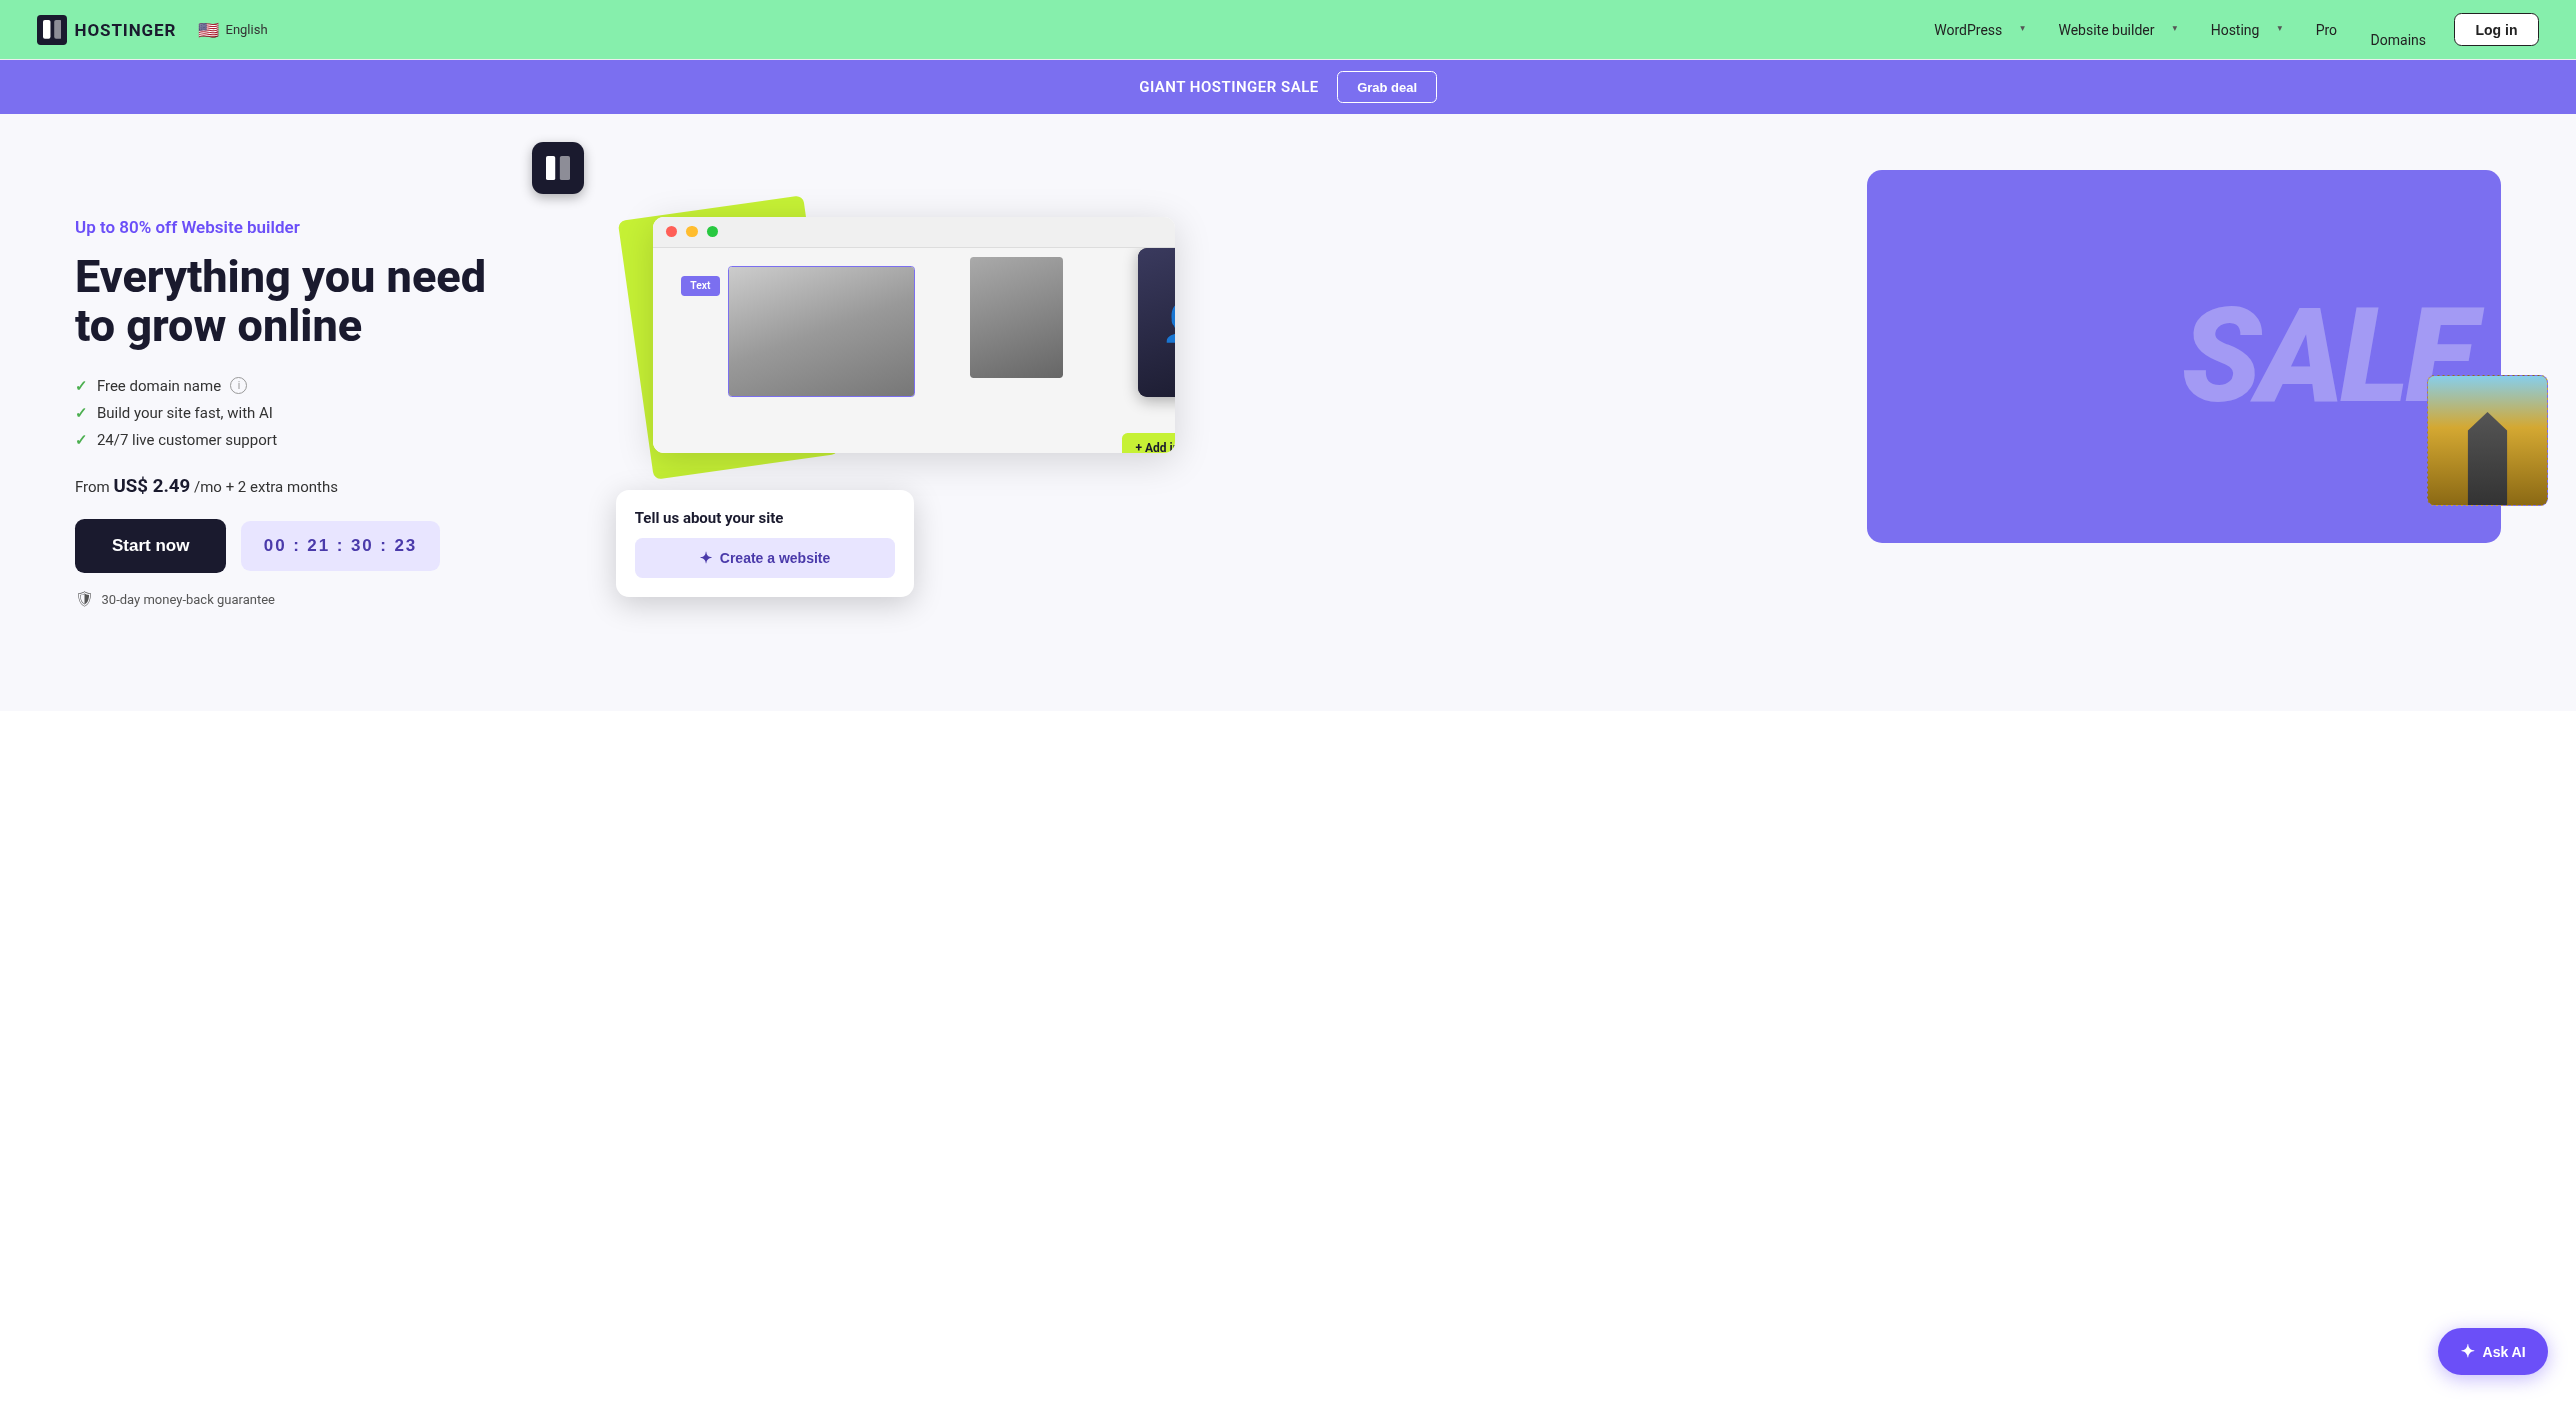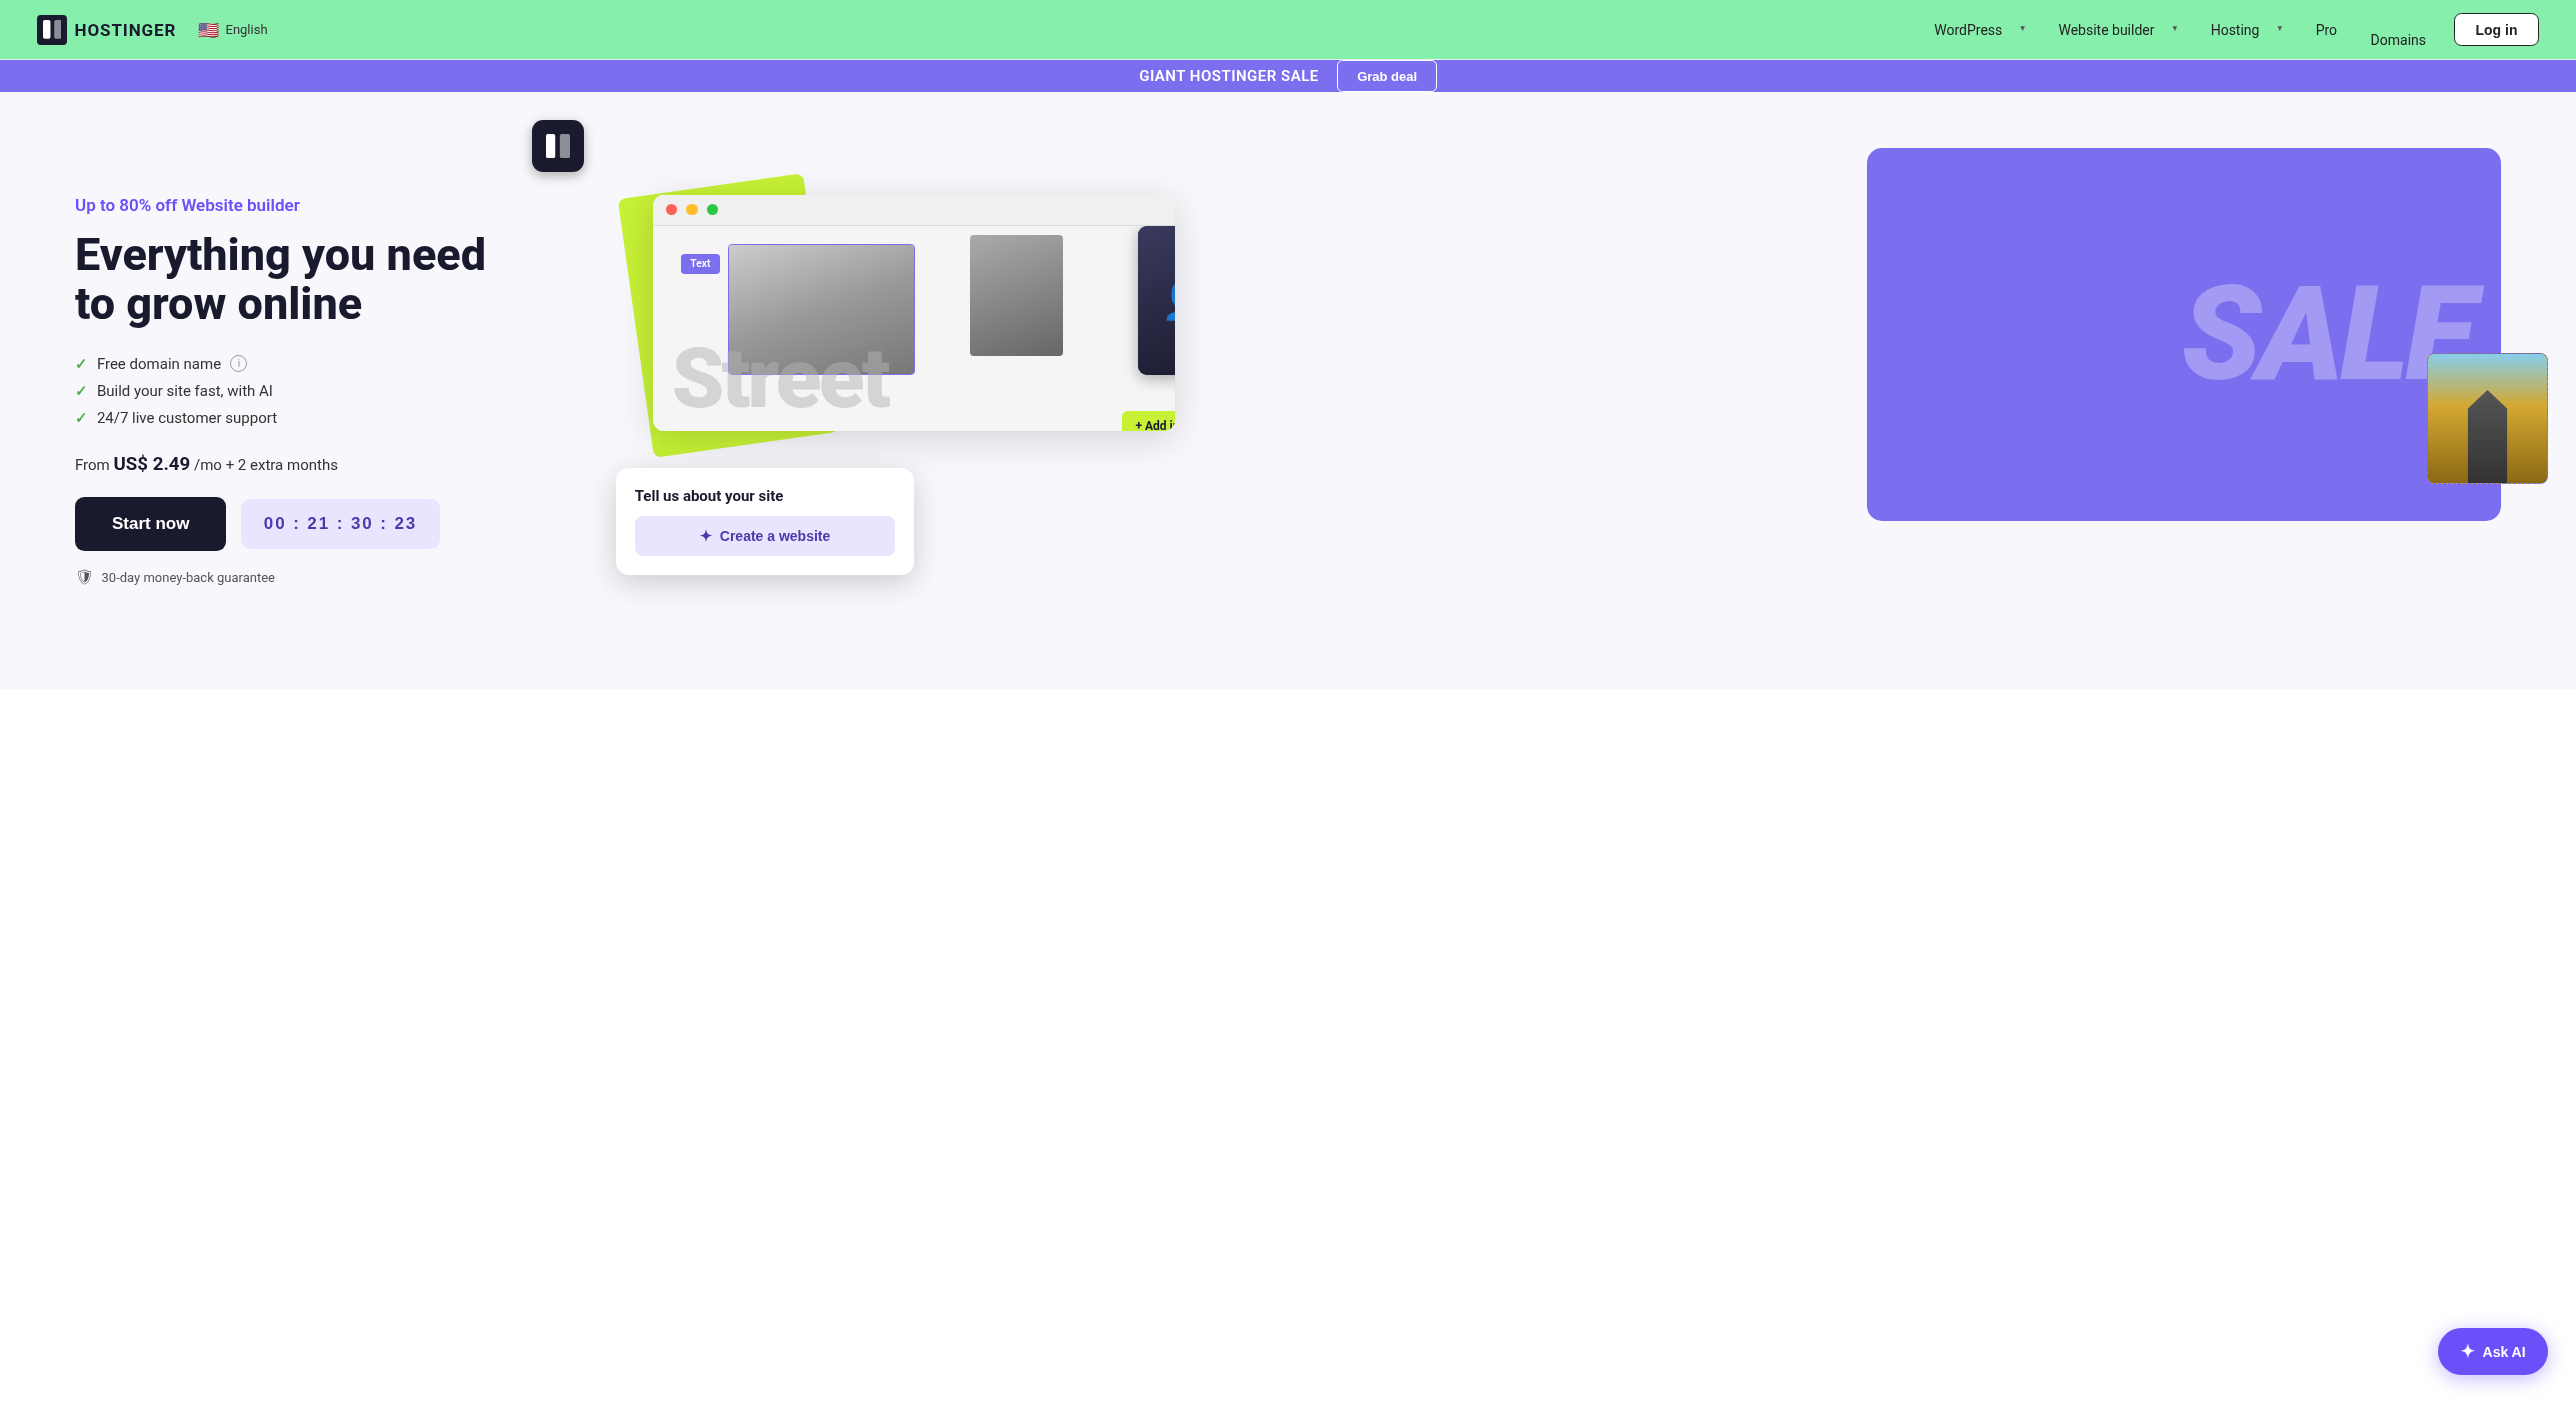--- a/index.html
+++ b/index.html
@@ -81,21 +81,21 @@
       margin-left: 7.5px;
     }
 
     
     .banner {
       background: #7b6ff0;
       display: flex;
       align-items: center;
       justify-content: center;
       gap: 18.7px;
-      padding: 0 37px;
+      padding: 11px 37px;
     }
     .banner-text {
       color: #fff;
       font-size: 15px;
       font-weight: 600;
       letter-spacing: 0.5px;
     }
     .banner-btn {
       padding: 7.5px 18.7px;
       background: transparent;
@@ -597,21 +597,20 @@
         <div class="builder-canvas">
 
           <div class="canvas-text-badge">Text</div>
 
           <div class="canvas-img-box">
             <div class="canvas-img-placeholder"></div>
           </div>
 
           <div class="skater-img"></div>
 
-          <div class="canvas-street-text">Street</div>
 
           <div class="portrait-card">
             <div class="portrait-inner">👤</div>
           </div>
 
           <div class="add-images-btn">+ Add images</div>
 
         </div>
 
       </div>

